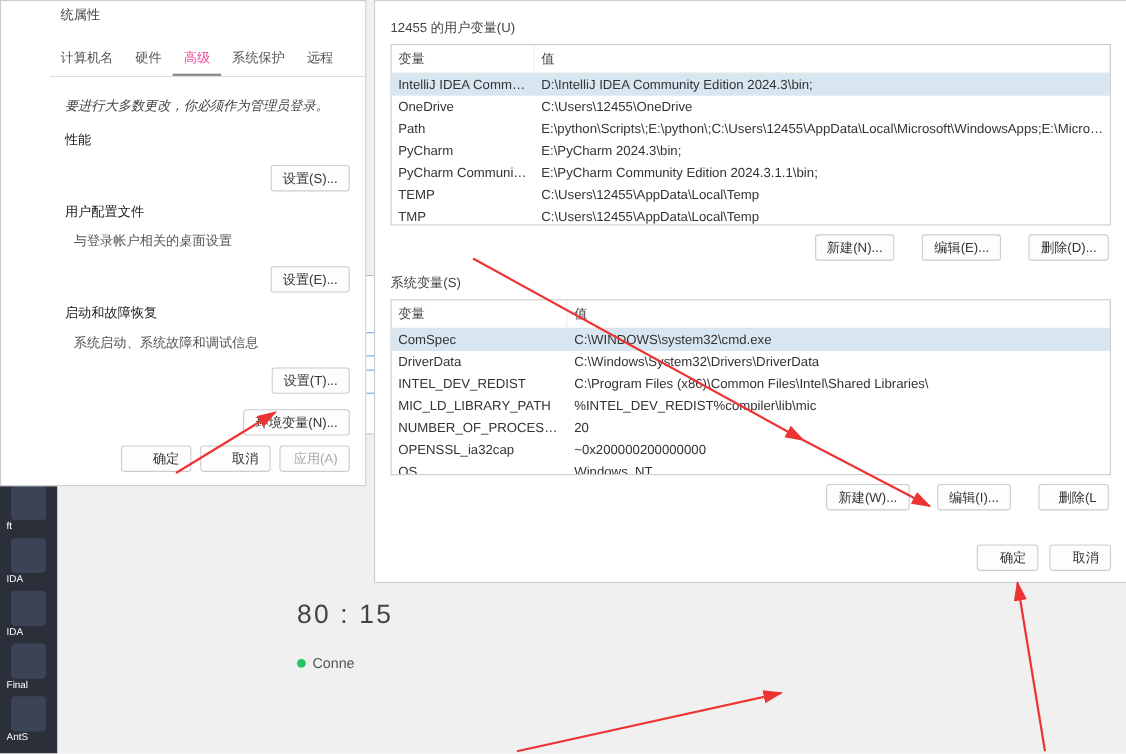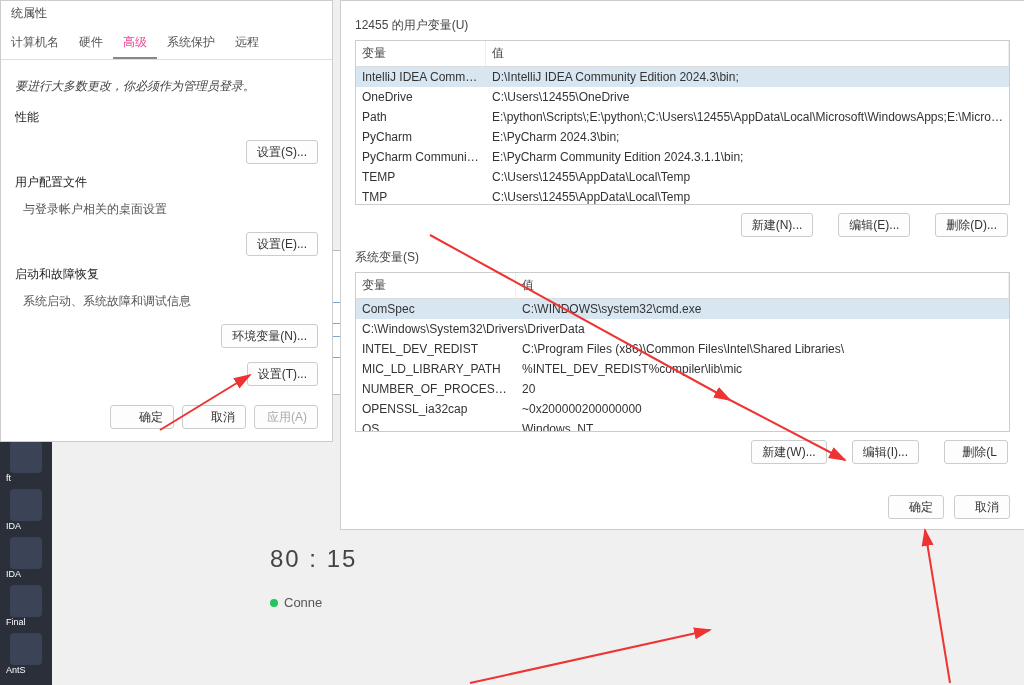--- a/index.html
+++ b/index.html
@@ -21,23 +21,23 @@
   padding: 0 10px;
   background: #fdfdfd;
   border: 1px solid #ccc;
   border-radius: 3px;
   text-align: right;
   font-size: 12px;
   cursor: pointer;
 }
 
 
-#sysprops { left: 0; top: 0; width: 333px; height: 442px; }
+#sysprops { left: 0; top: 0; width: 333px; height: 442px; padding-left: 44px; }
 #sysprops .title { padding: 4px 10px; color: #444; font-size: 12px; }
-#sysprops .tabbar { display: flex; border-bottom: 1px solid #ddd; margin-top: 2px; }
+#sysprops .tabbar { display: flex; border-bottom: 1px solid #ddd; margin-top: 12px; }
 #sysprops .tab { padding: 6px 10px; font-size: 12px; color: #555; cursor:pointer;}
 #sysprops .tab.active { color: #ec4899; border-bottom: 2px solid #888;}
 #sysprops .body { padding: 10px 14px; }
 #sysprops .note { color: #444; margin: 8px 0 14px; font-style: italic; }
 #sysprops .group-title { color: #222; margin-top: 10px; }
 #sysprops .group-desc { color: #555; margin: 10px 0 0 8px; }
 #sysprops .group-btn { text-align: right; margin: 14px 0 6px; }
 #sysprops .bottom-row { position: absolute; bottom: 12px; right: 14px; display:flex; gap:8px;}
 #sysprops .bottom-row .btn.disabled { color:#aaa; }
 
@@ -195,23 +195,23 @@
 
     <div class="group-title">性能</div>
     <div class="group-btn"><span class="btn">设置(S)...</span></div>
 
     <div class="group-title">用户配置文件</div>
     <div class="group-desc">与登录帐户相关的桌面设置</div>
     <div class="group-btn"><span class="btn">设置(E)...</span></div>
 
     <div class="group-title">启动和故障恢复</div>
     <div class="group-desc">系统启动、系统故障和调试信息</div>
+    <div class="group-btn"><span class="btn">设置(T)...</span></div>
+
     <div class="group-btn"><span class="btn">环境变量(N)...</span></div>
-
-    <div class="group-btn"><span class="btn">设置(T)...</span></div>
   </div>
   <div class="bottom-row">
     <span class="btn">确定</span>
     <span class="btn">取消</span>
     <span class="btn disabled">应用(A)</span>
   </div>
 </div>
 
 <div id="envwin" class="panel">
   <div class="section-lbl">12455 的用户变量(U)</div>
@@ -262,20 +262,21 @@
     <div class="hdr">
       <div class="col-var">变量</div>
       <div class="col-val">值</div>
     </div>
     <div class="rows" id="sys-rows">
         <div class="row sel">
           <div class="col-var">ComSpec</div>
           <div class="col-val">C:\WINDOWS\system32\cmd.exe</div>
         </div>
         <div class="row">
+          <div class="col-var">DriverData</div>
           <div class="col-val">C:\Windows\System32\Drivers\DriverData</div>
         </div>
         <div class="row">
           <div class="col-var">INTEL_DEV_REDIST</div>
           <div class="col-val">C:\Program Files (x86)\Common Files\Intel\Shared Libraries\</div>
         </div>
         <div class="row">
           <div class="col-var">MIC_LD_LIBRARY_PATH</div>
           <div class="col-val">%INTEL_DEV_REDIST%compiler\lib\mic</div>
         </div>

